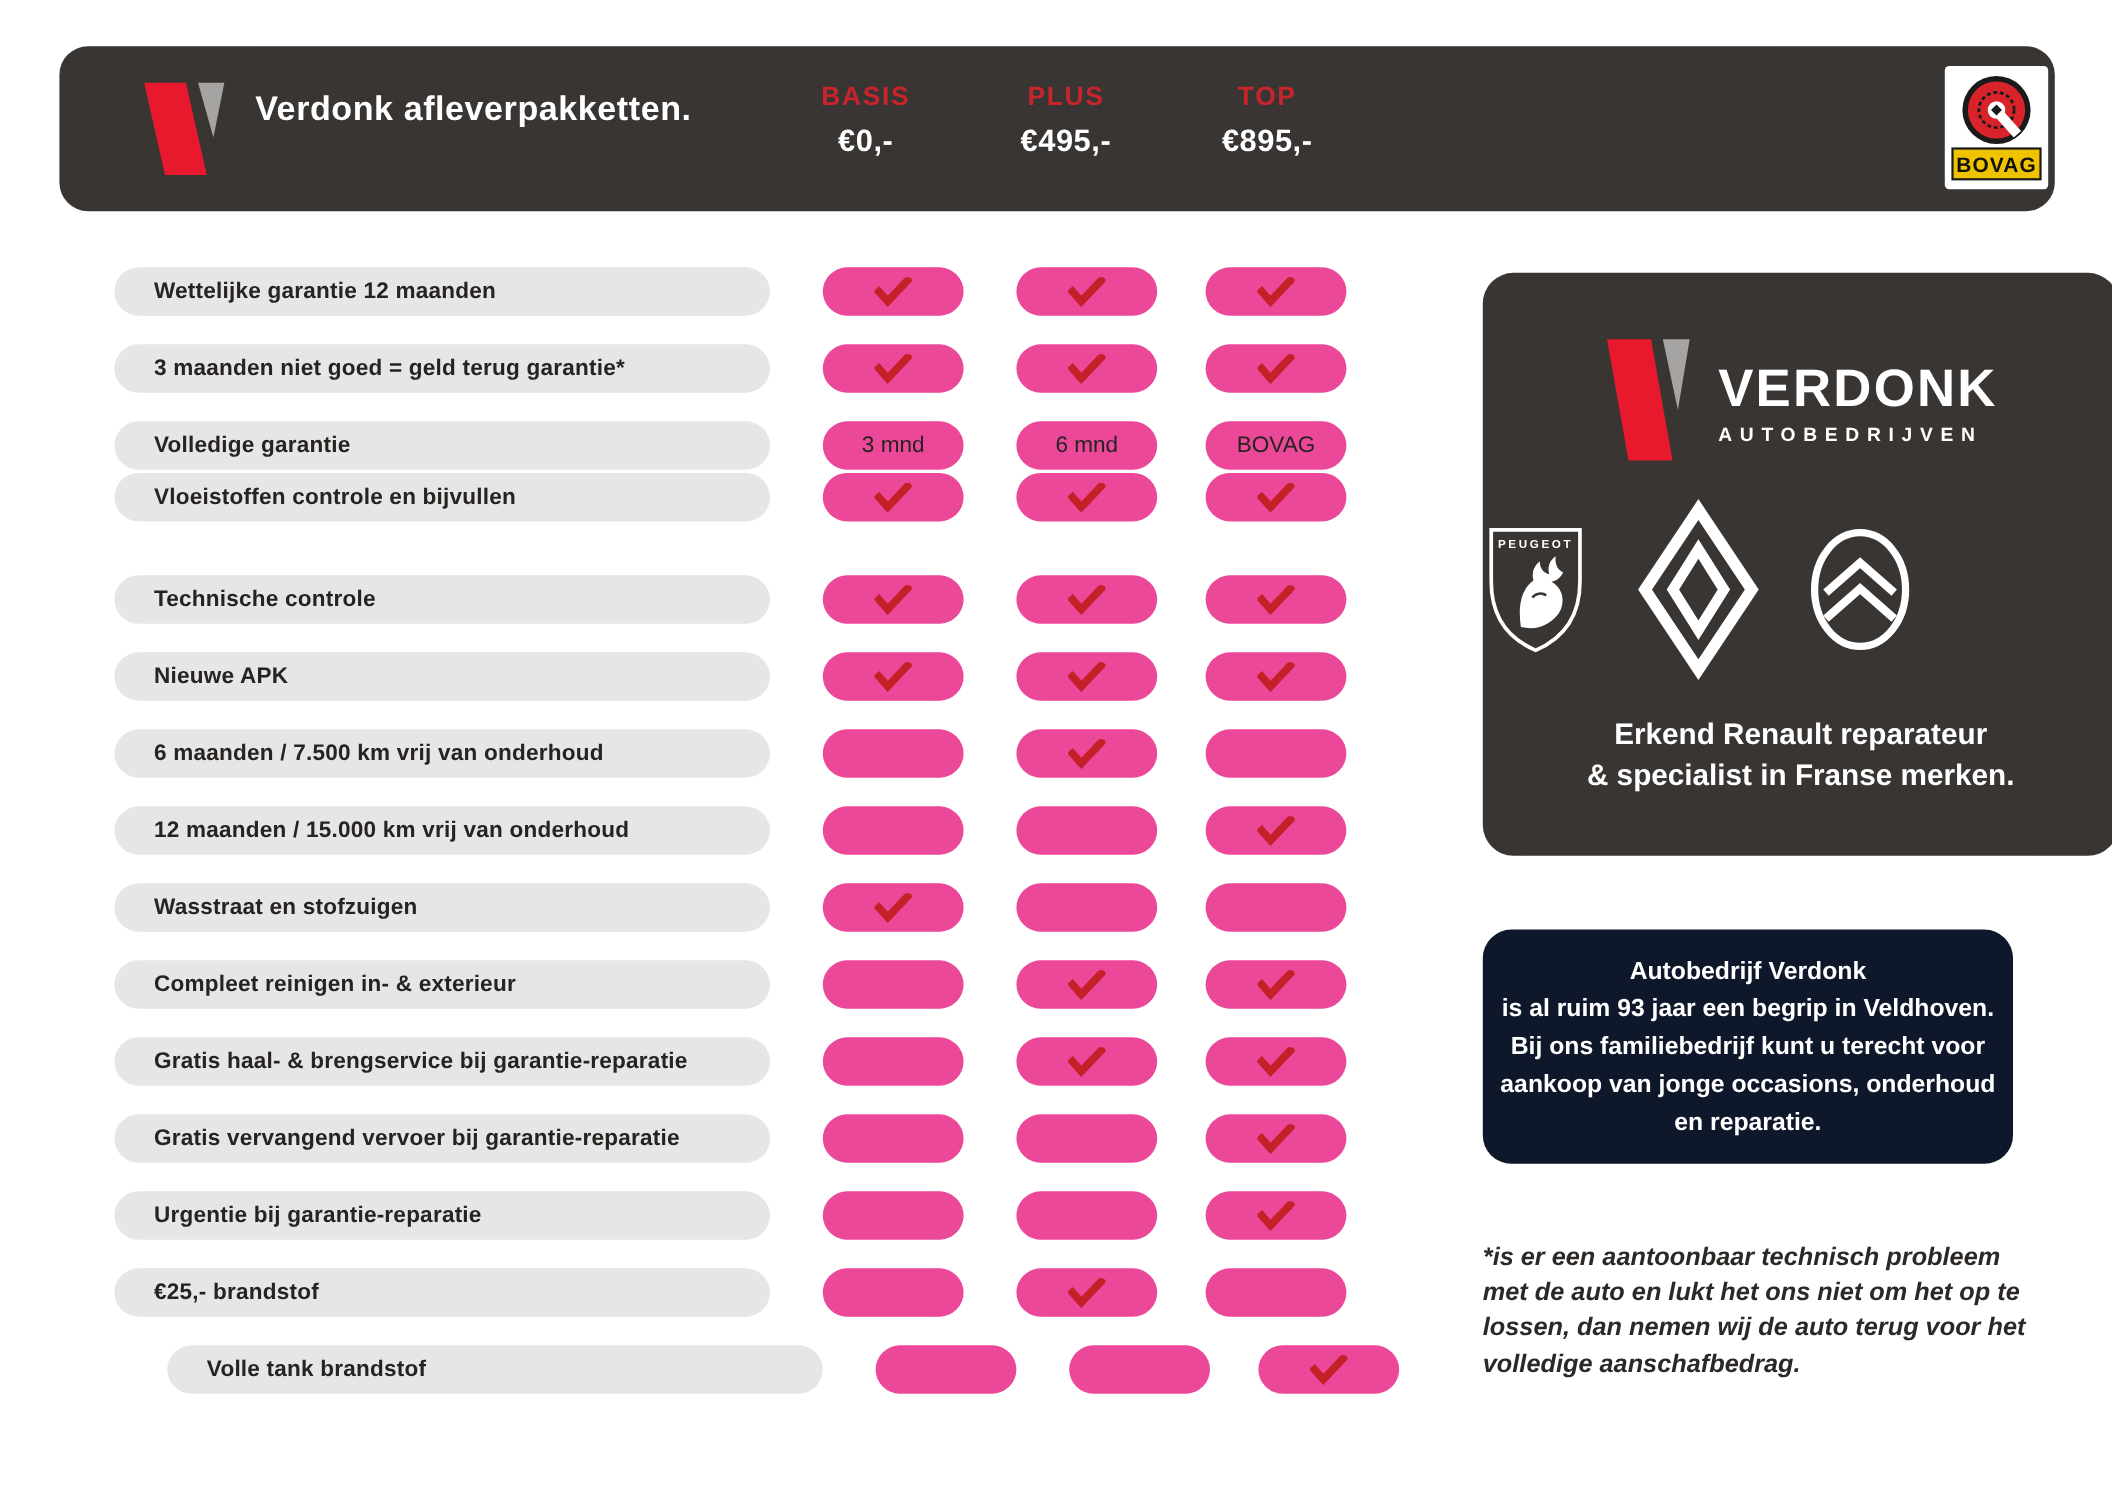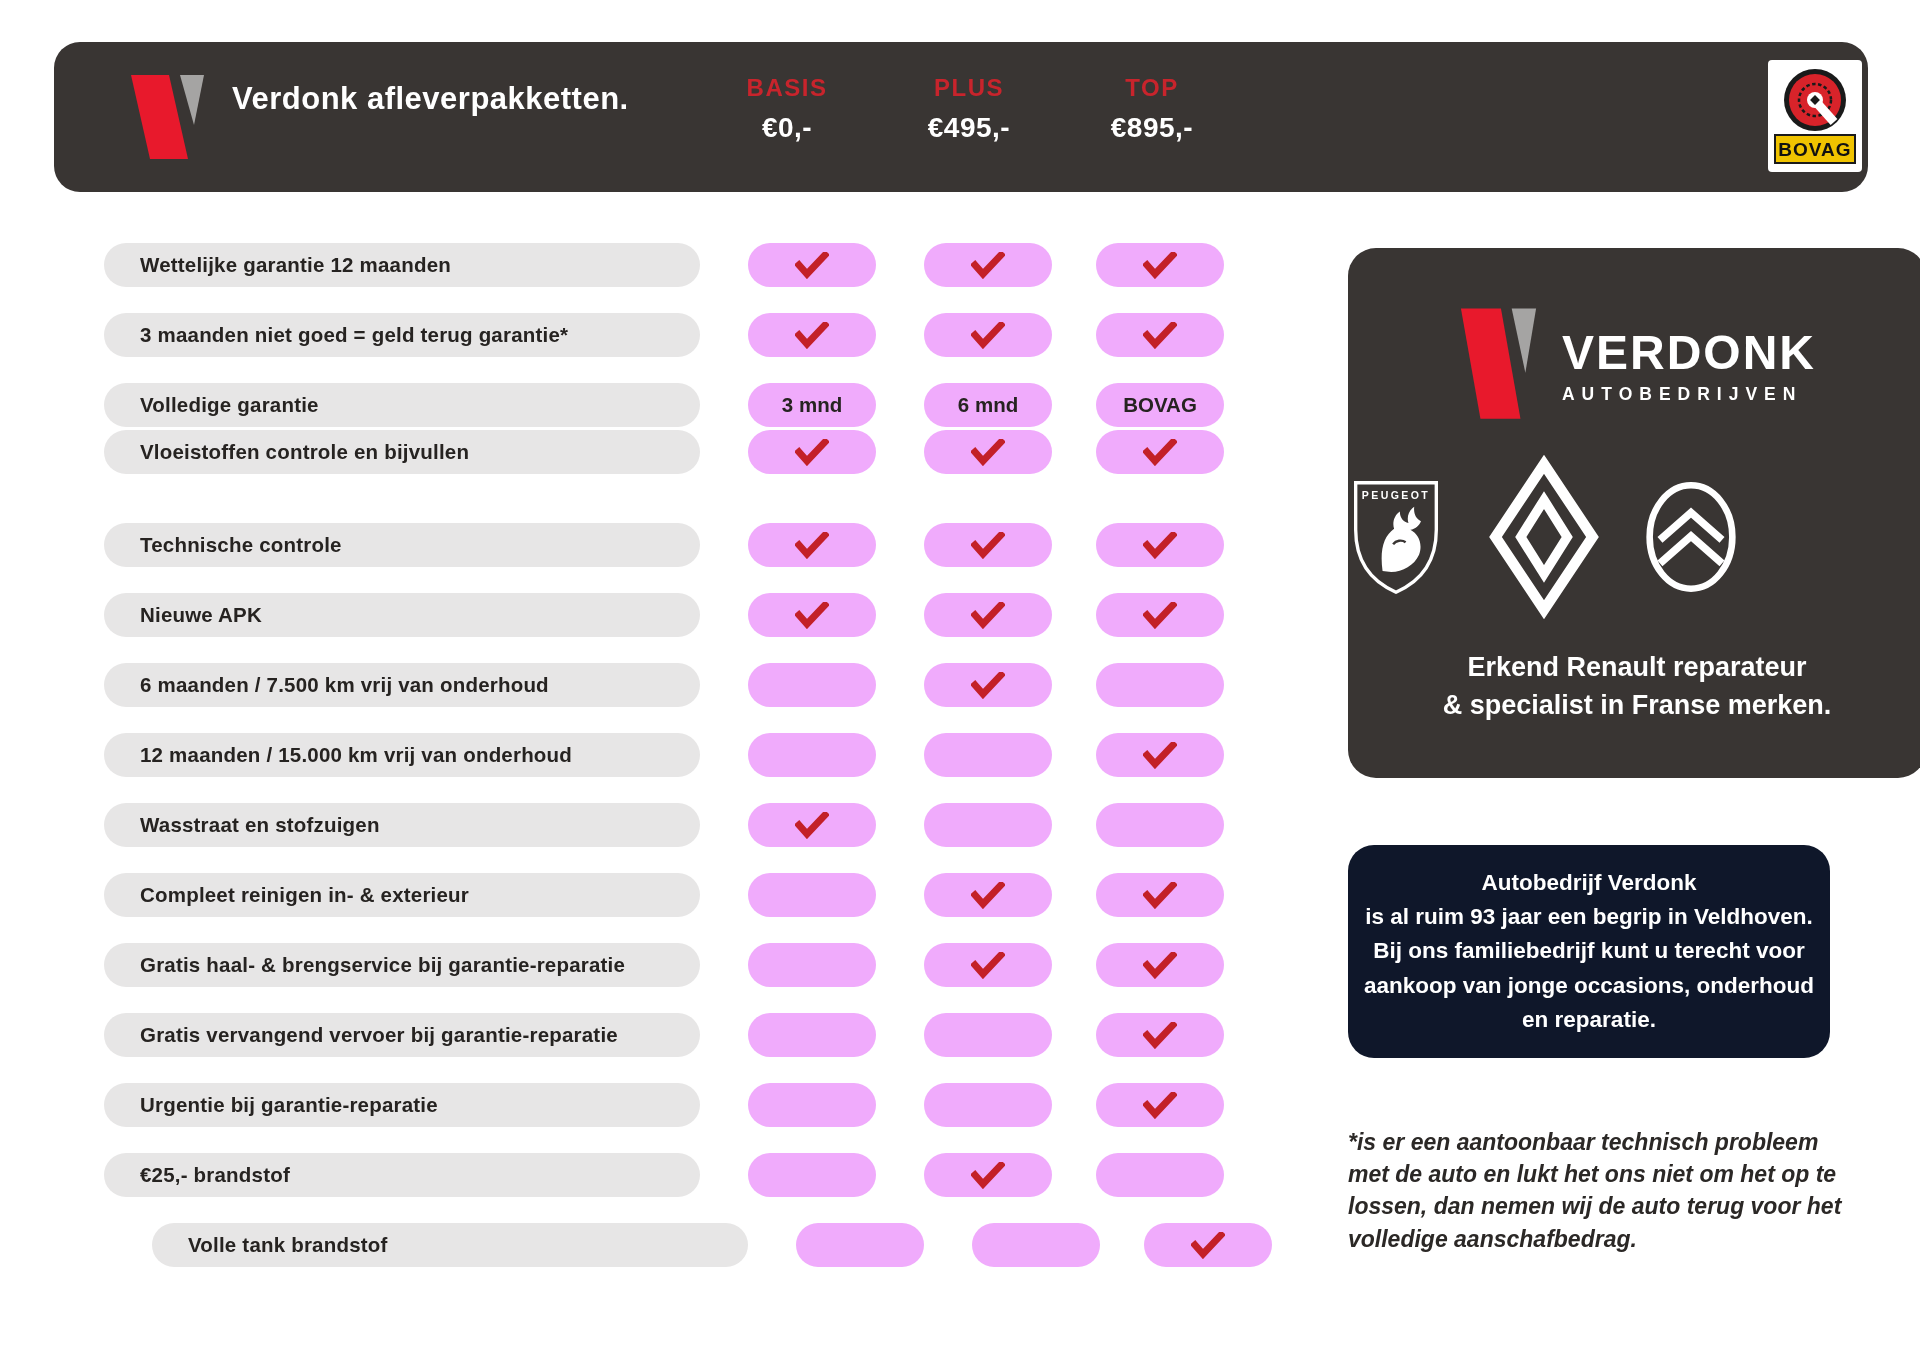--- a/index.html
+++ b/index.html
@@ -17,23 +17,23 @@
   .pkg-col .pkg-price{color:#ffffff;font-size:28px;font-weight:bold;margin-top:10px;letter-spacing:.5px;}
   .pkg-c0{left:648px;} .pkg-c1{left:830px;} .pkg-c2{left:1013px;}
   .bovag{position:absolute;left:1714px;top:18px;width:94px;height:112px;background:#ffffff;
          border-radius:4px;display:flex;align-items:center;justify-content:center;}
 
   
   .row{position:absolute;left:0;top:0;width:1920px;height:44px;}
   .feature-pill{position:absolute;left:104px;top:0;width:596px;height:44px;background:#e7e6e6;
                 border-radius:22px;display:flex;align-items:center;padding-left:36px;box-sizing:border-box;
                 color:#262321;font-size:20.5px;font-weight:bold;letter-spacing:.2px;}
-  .cell-pill{position:absolute;top:0;width:128px;height:44px;background:#f0abfc;border-radius:22px;
+  .cell-pill{position:absolute;top:0;width:128px;height:44px;background:#ec4899;border-radius:22px;
              display:flex;align-items:center;justify-content:center;
-             color:#262321;font-size:20.5px;font-weight:bold;}
+             color:#262321;font-size:20.5px;font-weight:normal;}
   .cell-c0{left:748px;} .cell-c1{left:924px;} .cell-c2{left:1096px;}
 
   
   .brand-card{position:absolute;left:1348px;top:248px;width:578px;height:530px;
               background:#393533;border-radius:28px;}
   .brand-card-logo{position:absolute;left:0;top:60px;width:100%;display:flex;
                    justify-content:center;align-items:center;gap:22px;}
   .vlogo-text{display:flex;flex-direction:column;}
   .vlogo-title{color:#fff;font-size:48px;font-weight:bold;letter-spacing:2px;line-height:1;}
   .vlogo-sub{color:#fff;font-size:17.5px;letter-spacing:7px;margin-top:7px;font-weight:bold;}

